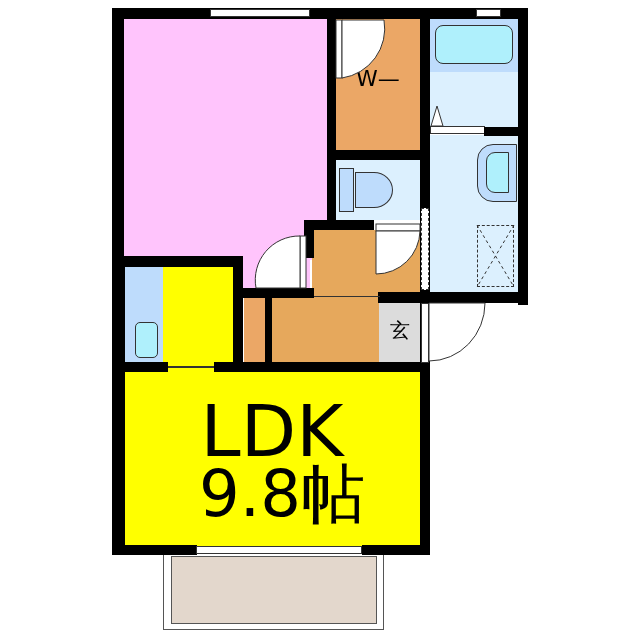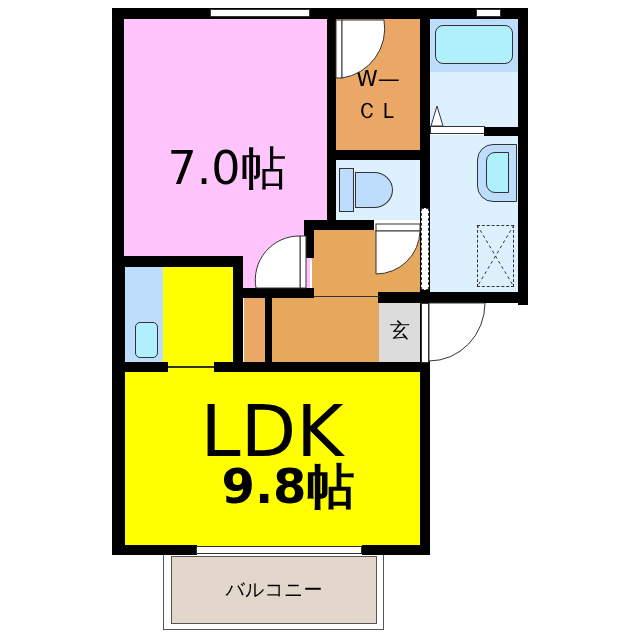--- a/index.html
+++ b/index.html
@@ -9,21 +9,20 @@
   .lbl{position:absolute;color:#000;text-align:center;line-height:1;white-space:nowrap;}
   svg{position:absolute;overflow:visible;}
 </style>
 </head>
 <body>
 
 <div class="abs" style="left:0;top:0;width:640px;height:640px;">
 
   <div class="abs" style="left:163px;top:552px;width:221px;height:78px;border:1px solid #555;background:#fff;"></div>
   <div class="abs" style="left:171px;top:556px;width:206px;height:68px;border:1px solid #555;background:#e3d7cc;"></div>
-  <div class="lbl" style="left:171px;top:580px;width:206px;font-size:19px;">バルコニー</div>
 
   <div class="abs" style="left:122px;top:16px;width:208px;height:244px;background:#ffc4fc;"></div>
   <div class="abs" style="left:240px;top:255px;width:70px;height:35px;background:#ffc4fc;"></div>
 
   <div class="abs" style="left:330px;top:16px;width:92px;height:135px;background:#eba766;"></div>
 
   <div class="abs" style="left:428px;top:16px;width:90px;height:56px;background:#bedcfc;"></div>
   <div class="abs" style="left:428px;top:72px;width:90px;height:56px;background:#dcf0fe;"></div>
   <div class="abs" style="left:435px;top:25px;width:78px;height:39px;background:#aff0fc;border:1px solid #333;border-radius:8px;"></div>
 
@@ -50,25 +49,23 @@
 
   <div class="abs" style="left:379px;top:300px;width:42px;height:63px;background:#dcdcdc;"></div>
   <div class="lbl" style="left:379px;top:320px;width:42px;font-size:20px;">玄</div>
 
   <div class="abs" style="left:125px;top:265px;width:38px;height:98px;background:#bedcfc;"></div>
   <div class="abs" style="left:135px;top:322px;width:23px;height:36px;background:#aff0fc;border:1px solid #333;border-radius:5px;"></div>
   <div class="abs" style="left:163px;top:265px;width:72px;height:108px;background:#ffff00;"></div>
 
   <div class="abs" style="left:122px;top:370px;width:300px;height:176px;background:#ffff00;"></div>
   <div class="lbl" style="left:122px;top:395px;width:300px;font-size:72px;">LDK</div>
-  <div class="lbl" style="left:138px;top:462px;width:300px;font-size:48px;font-weight:bold;">9.8帖</div>
+  <div class="lbl" style="left:132px;top:462px;width:300px;font-size:64px;">9.8帖</div>
 
-  <div class="lbl" style="left:124px;top:145px;width:206px;font-size:46px;">7.0帖</div>
   <div class="lbl" style="left:338px;top:68px;width:80px;font-size:22px;">W—</div>
-  <div class="lbl" style="left:338px;top:100px;width:80px;font-size:22px;">ＣＬ</div>
 
   <div class="abs wall" style="left:112px;top:8px;width:416px;height:11px;"></div>
   <div class="abs wall" style="left:112px;top:8px;width:12px;height:260px;"></div>
   <div class="abs wall" style="left:518px;top:8px;width:10px;height:297px;"></div>
   <div class="abs wall" style="left:327px;top:16px;width:9px;height:212px;"></div>
   <div class="abs wall" style="left:420px;top:16px;width:10px;height:347px;"></div>
   <div class="abs wall" style="left:330px;top:150px;width:95px;height:10px;"></div>
   <div class="abs wall" style="left:484px;top:127px;width:36px;height:9px;"></div>
   <div class="abs wall" style="left:304px;top:220px;width:70px;height:10px;"></div>
   <div class="abs wall" style="left:304px;top:220px;width:10px;height:38px;"></div>

